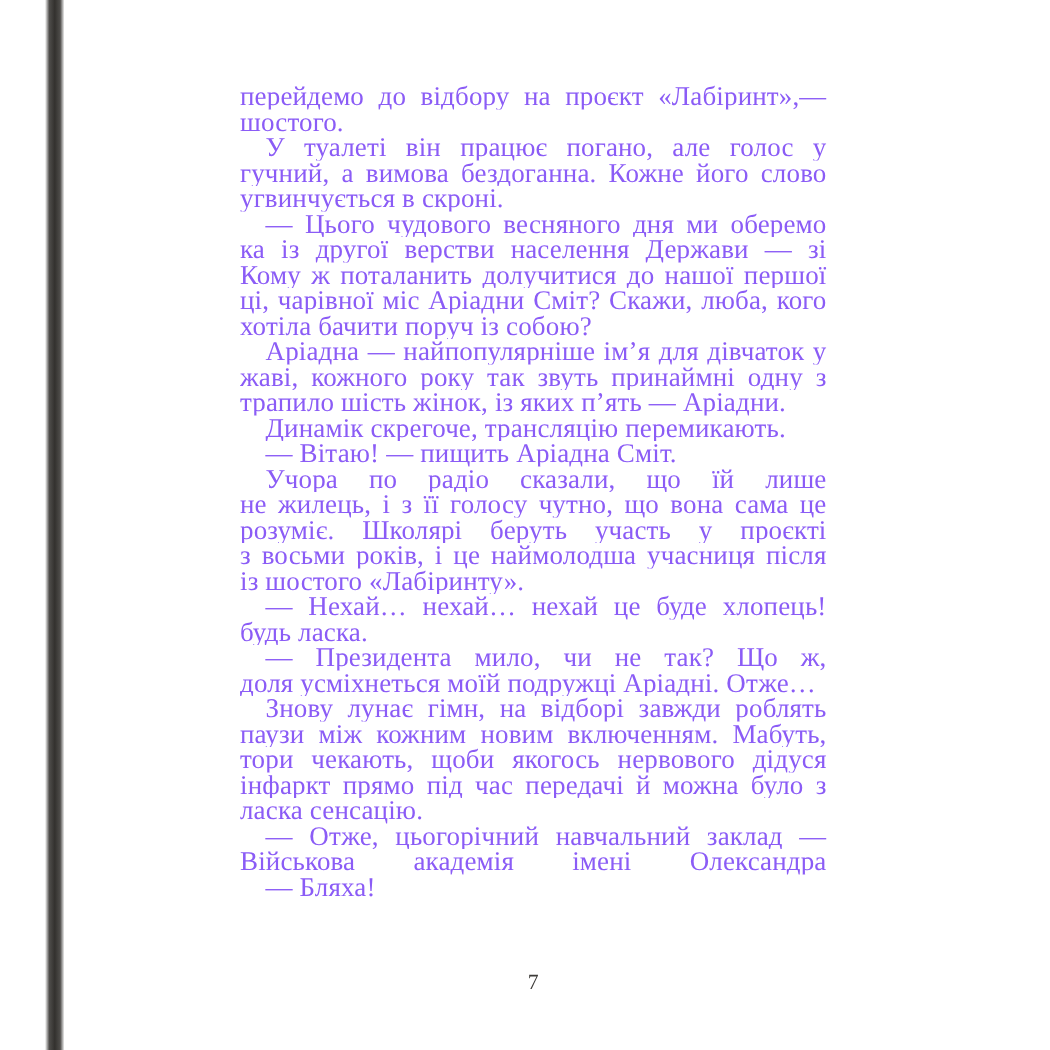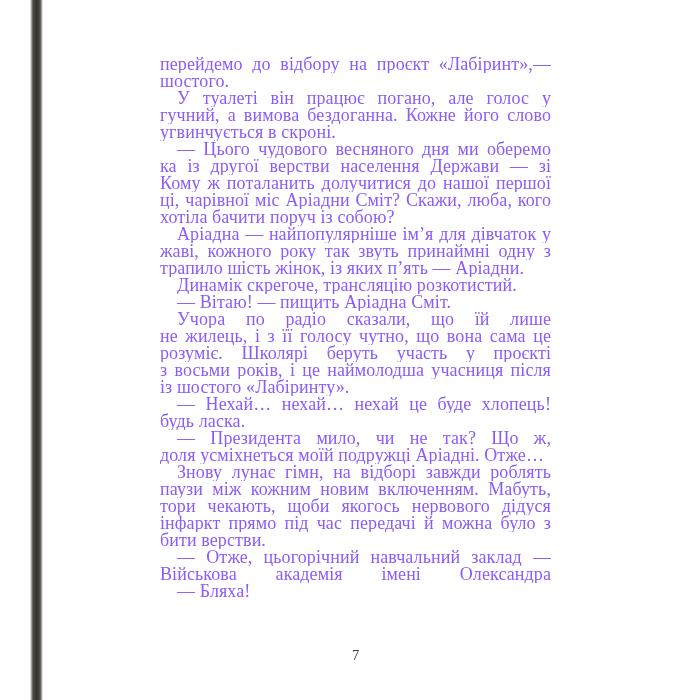--- a/index.html
+++ b/index.html
@@ -80,21 +80,21 @@
         <div class="line">Кому ж поталанить долучитися до нашої першої учасни-</div>
         <div class="line">ці, чарівної міс Аріадни Сміт? Скажи, люба, кого би ти</div>
         <div class="line end">хотіла бачити поруч із собою?</div>
       </div>
       <div class="para">
         <div class="line indent">Аріадна — найпопулярніше ім’я для дівчаток у Дер-</div>
         <div class="line">жаві, кожного року так звуть принаймні одну з учасниць</div>
         <div class="line end">трапило шість жінок, із яких п’ять — Аріадни.</div>
       </div>
       <div class="para">
-        <div class="line indent end">Динамік скрегоче, трансляцію розкотистий.</div>
+        <div class="line indent end">Динамік скрегоче, трансляцію перемикають.</div>
       </div>
       <div class="para">
         <div class="line indent end">— Вітаю! — пищить Аріадна Сміт.</div>
       </div>
       <div class="para">
         <div class="line indent">Учора по радіо сказали, що їй лише одинадцять, вона</div>
         <div class="line">не жилець, і з її голосу чутно, що вона сама це чудово</div>
         <div class="line">розуміє. Школярі беруть участь у проєкті починаючи</div>
         <div class="line">з восьми років, і це наймолодша учасниця після хлопця</div>
         <div class="line end">із шостого «Лабіринту».</div>
@@ -107,21 +107,21 @@
       </div>
       <div class="para">
         <div class="line indent">— Президента мило, чи не так? Що ж, побачимо, чи</div>
         <div class="line end">доля усміхнеться моїй подружці Аріадні. Отже…</div>
       </div>
       <div class="para">
         <div class="line indent">Знову лунає гімн, на відборі завжди роблять величезні</div>
         <div class="line">паузи між кожним новим включенням. Мабуть, організа-</div>
         <div class="line">тори чекають, щоби якогось нервового дідуся тарахнув</div>
         <div class="line">інфаркт прямо під час передачі й можна було з того зро-</div>
-        <div class="line end">бити верстви.</div>
+        <div class="line end">ласка сенсацію.</div>
       </div>
       <div class="para">
         <div class="line indent">— Отже, цьогорічний навчальний заклад — столична</div>
         <div class="line end">Військова академія імені Олександра Македонського.</div>
       </div>
       <div class="para">
         <div class="line indent end">— Бляха!</div>
       </div>
     </div>
   <div class="page-number">7</div>

